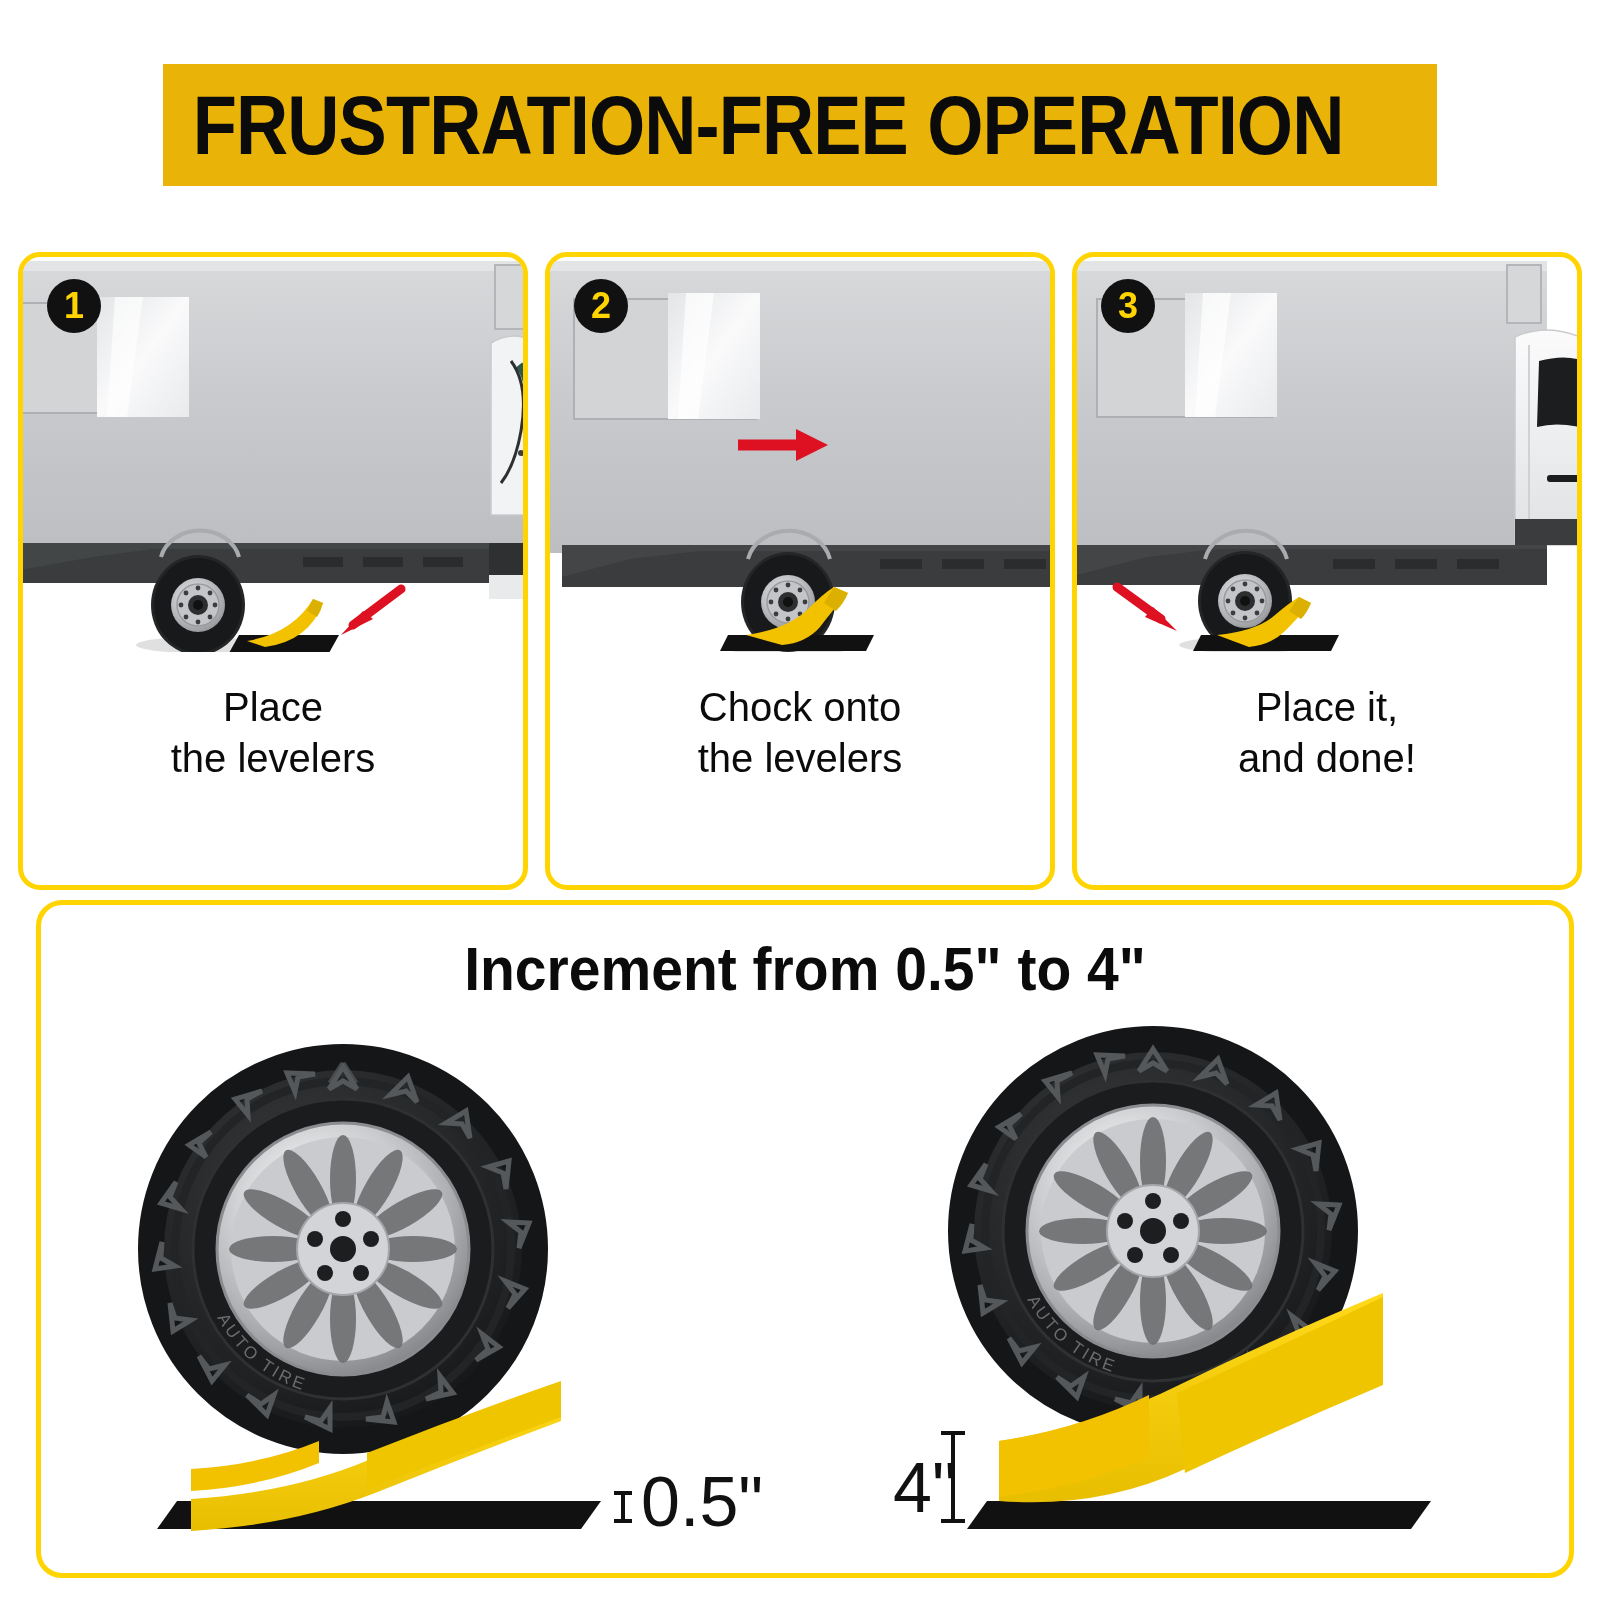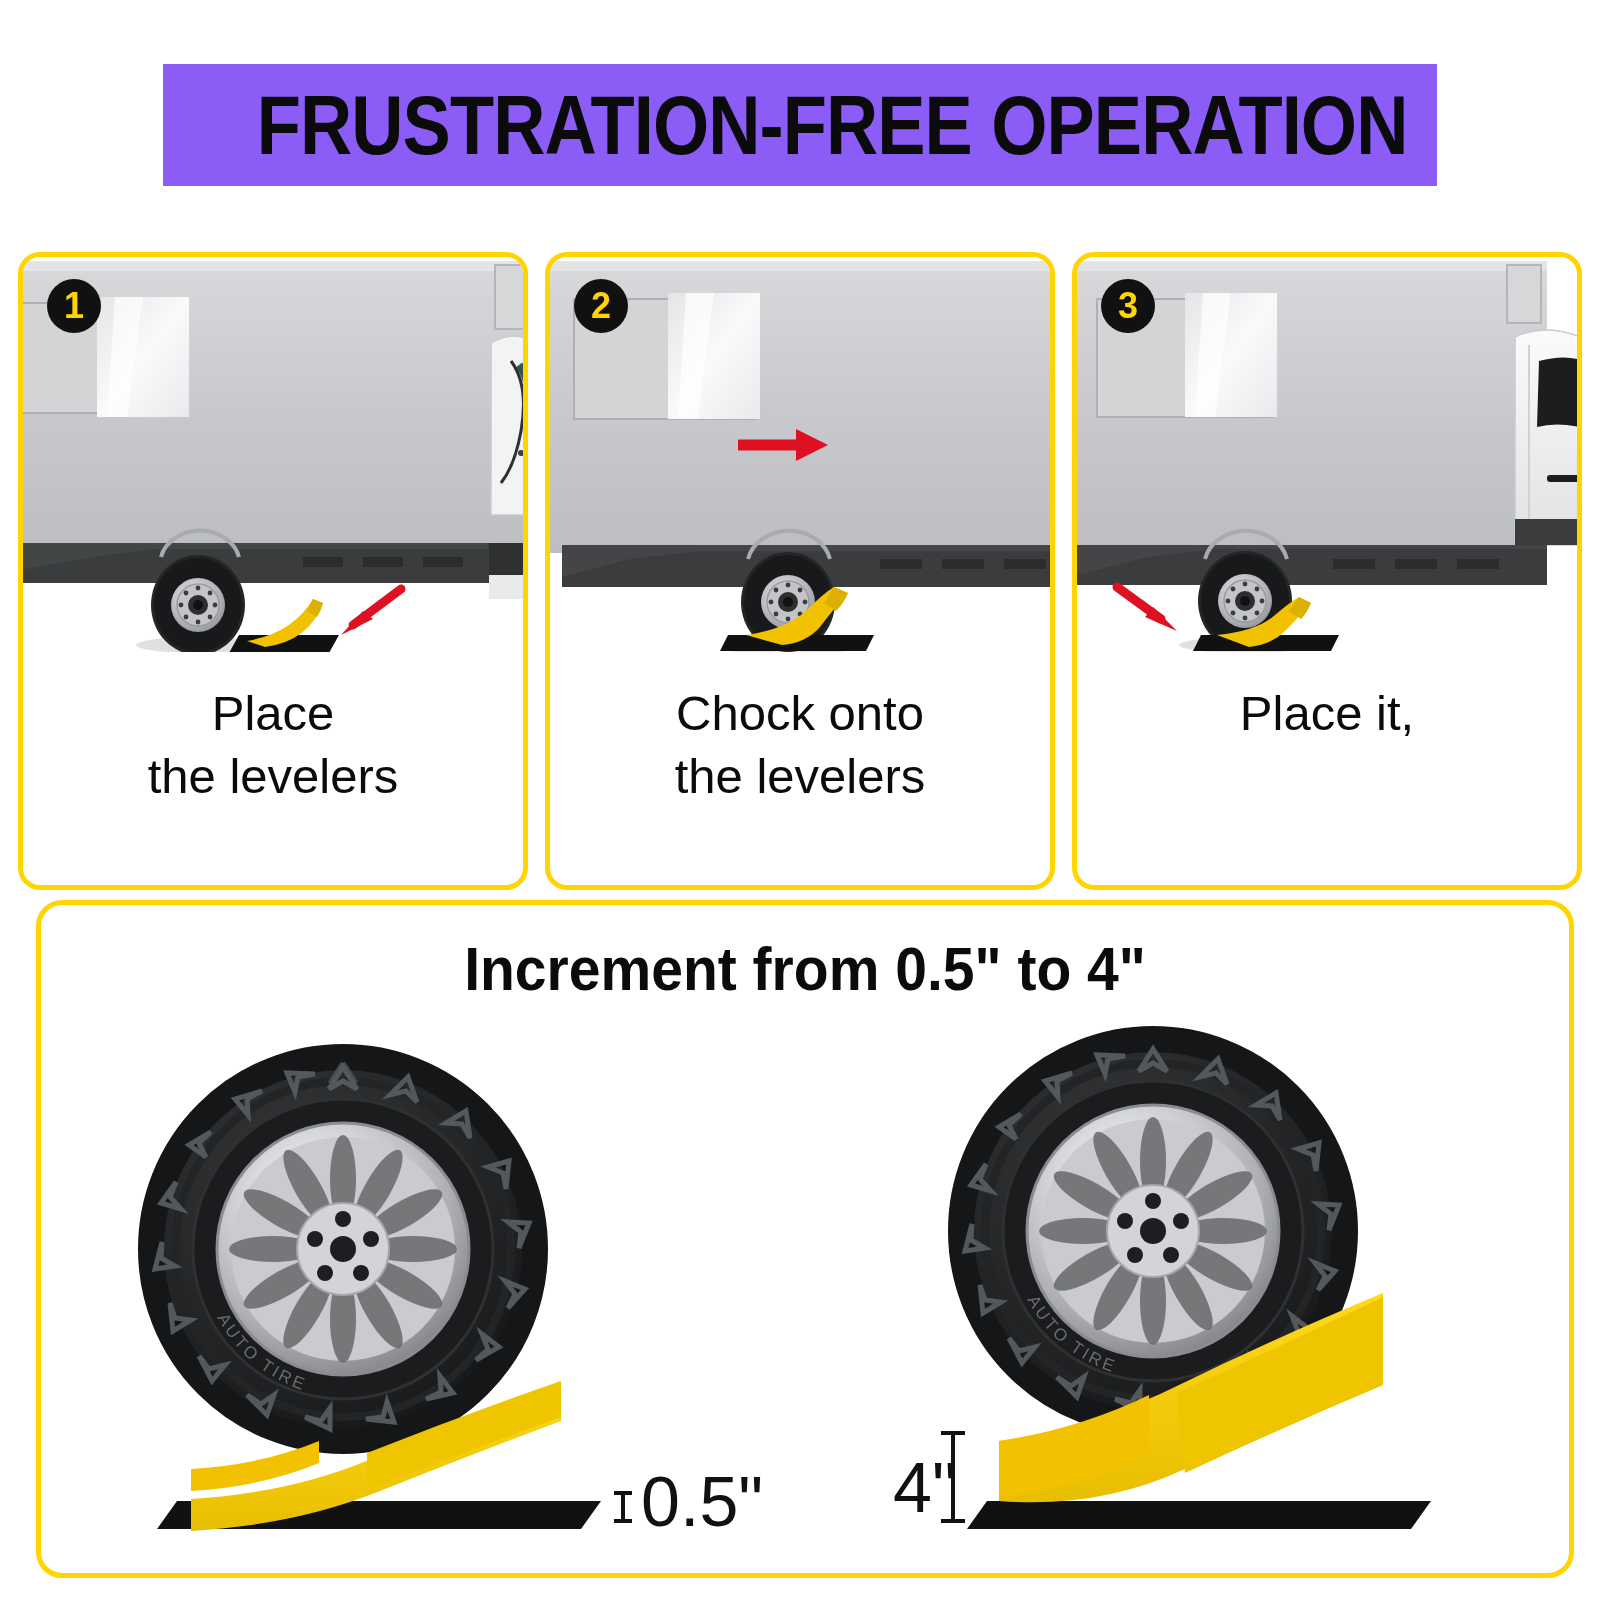--- a/index.html
+++ b/index.html
@@ -1,33 +1,33 @@
 <!DOCTYPE html>
 <html><head>
 <meta charset="utf-8">
 <style>
   html,body{margin:0;padding:0;background:#fff;}
   body{width:1600px;height:1600px;font-family:"Liberation Sans",sans-serif;overflow:hidden;position:relative;}
 
   
-  .banner{position:absolute;left:163px;top:64px;width:1274px;height:122px;background:#8b5cf6;
-          display:flex;align-items:center;justify-content:flex-start;}
+  .banner{position:absolute;left:163px;top:64px;width:1274px;height:122px;background:#eab308;
+          display:flex;align-items:center;justify-content:flex-end;}
   .banner-text{font-family:"Liberation Sans Narrow","Liberation Sans",sans-serif;
                font-weight:700;font-size:84px;line-height:1;color:#0b0b0b;
                transform:scaleX(.86);transform-origin:center;letter-spacing:-1px;white-space:nowrap;}
 
   
   .steps{position:absolute;left:18px;top:252px;width:1564px;height:638px;display:flex;gap:17px;}
   .step{position:relative;flex:1 1 0;border:5px solid #FFD400;border-radius:22px;background:#fff;overflow:hidden;}
   .step .art{position:absolute;left:0;top:0;right:0;height:395px;overflow:hidden;}
   .step .art svg{position:absolute;top:0;left:0;}
   .badge{position:absolute;left:24px;top:22px;width:54px;height:54px;border-radius:50%;background:#111;
          display:flex;align-items:center;justify-content:center;z-index:6;}
   .badge span{color:#FFD400;font-weight:700;font-size:36px;line-height:1;font-family:"Liberation Sans",sans-serif;}
-  .caption{position:absolute;left:0;right:0;top:425px;text-align:center;font-size:49px;line-height:1.28;color:#0b0b0b;}
+  .caption{position:absolute;left:0;right:0;top:425px;text-align:center;font-size:40px;line-height:1.28;color:#0b0b0b;}
 
   
   .bottom{position:absolute;left:36px;top:900px;width:1528px;height:668px;
           border:5px solid #FFD400;border-radius:26px;background:#fff;overflow:hidden;}
   .bottom-title{position:absolute;left:0;right:0;top:28px;text-align:center;
                 font-family:"Liberation Sans Narrow","Liberation Sans",sans-serif;
                 font-weight:700;font-size:62px;color:#0b0b0b;transform:scaleX(.92);white-space:nowrap;}
   .tire-row{position:absolute;left:0;top:96px;right:0;height:560px;}
   .tire-unit{position:absolute;top:0;width:640px;height:560px;}
   .tire-unit.left{left:40px;}
@@ -270,20 +270,21 @@
           <line x1="40" y1="330" x2="84" y2="362" stroke="#DD1122" stroke-width="9" stroke-linecap="round"></line>
           <polygon points="100,374 68,360 76,350" fill="#DD1122"></polygon>
         </g>
       </svg>
     </div>
     <div class="badge">
       <span>3</span>
     </div>
     <div class="caption">
       <div>Place it,</div>
+      <div>and done!</div>
     </div>
   </div>
 </div>
 
 <div class="bottom">
   <div class="bottom-title">Increment from 0.5" to 4"</div>
 
   <div class="tire-row">
 
     <div class="tire-unit left">

